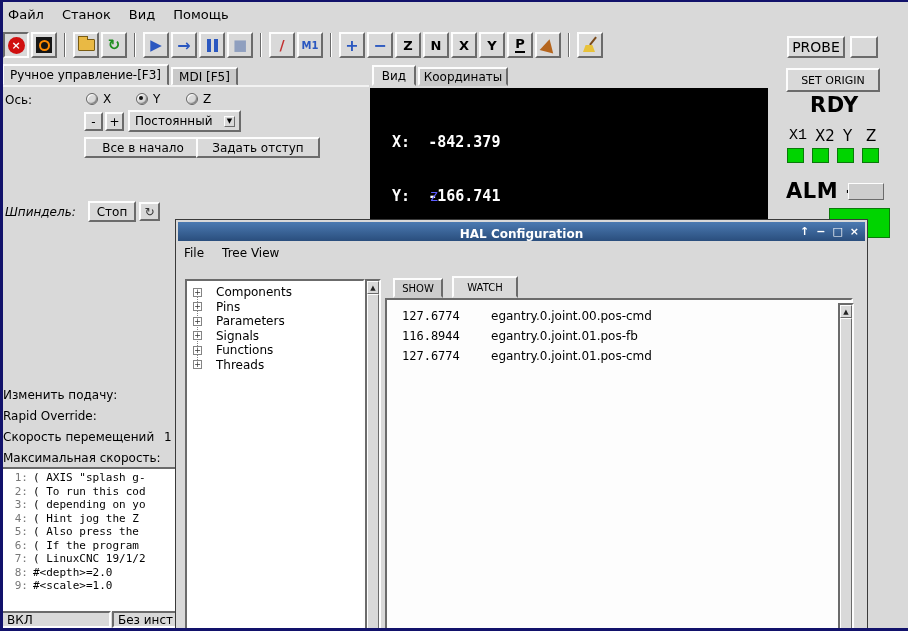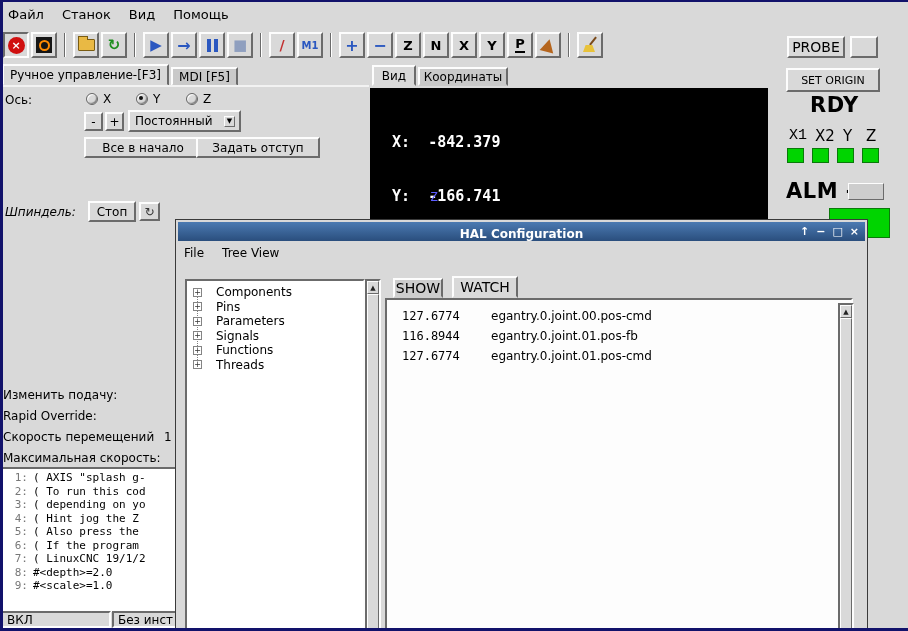--- a/index.html
+++ b/index.html
@@ -52,21 +52,21 @@
   .hal-title { position:absolute; left:2px; top:2px; right:2px; height:19px; background:linear-gradient(180deg,#4b7ab2,#2a4e7d); display:flex; align-items:flex-end; justify-content:center; color:#fff; font-weight:bold; font-size:12px; }
   .hal-winbtns { position:absolute; right:6px; top:0; height:19px; display:flex; gap:7px; align-items:center; color:#fff; font-size:11px; }
   .hal-menu { position:absolute; left:8px; top:26px; display:flex; gap:18px; font-size:12px; }
   .tree-panel { position:absolute; left:9px; top:59px; width:180px; height:354px; background:#fff; border:2px solid; border-color:#6b6b6b #fdfdfd #fdfdfd #6b6b6b; padding-top:4px; overflow:hidden; }
   .tree-row { display:flex; align-items:center; height:14.5px; padding-left:6px; position:relative; z-index:1; }
   .expander { width:9px; height:9px; border:1px solid #848484; background:#fff; font-size:8px; line-height:7px; text-align:center; color:#333; margin-right:14px; flex:none; }
   .tree-dots { position:absolute; left:10px; top:11px; width:1px; height:76px; border-left:1px dotted #808080; }
   .vscroll { position:absolute; width:16px; background:#c6c6c6; border:2px solid; border-color:#6b6b6b #fdfdfd #fdfdfd #6b6b6b; }
   .scroll-arrow { height:13px; background:#d9d9d9; border:1px solid; border-color:#fdfdfd #6b6b6b #6b6b6b #fdfdfd; display:flex; align-items:center; justify-content:center; font-size:7px; color:#222; }
   .scroll-thumb { position:absolute; left:0; right:0; top:13px; bottom:0; background:#d9d9d9; border:1px solid; border-color:#fdfdfd #6b6b6b #6b6b6b #fdfdfd; }
-  .hal-tab { position:absolute; display:flex; align-items:center; justify-content:center; background:#d9d9d9; border:2px solid; border-color:#fdfdfd #6b6b6b transparent #fdfdfd; font-size:14px; }
+  .hal-tab { position:absolute; display:flex; align-items:center; justify-content:center; background:#d9d9d9; border:2px solid; border-color:#fdfdfd #6b6b6b transparent #fdfdfd; font-size:10px; }
   .watch-panel { position:absolute; left:209px; top:78px; width:468px; height:335px; background:#fdfdfd; border:2px solid; border-color:#6b6b6b #fdfdfd #fdfdfd #6b6b6b; padding-top:6px; overflow:hidden; }
   .watch-row { display:flex; height:20px; align-items:center; font-size:12px; }
   .wval { margin-left:15px; width:89px; font-family:"DejaVu Sans Mono","Liberation Mono",monospace; font-size:12px; flex:none; }
   .edge { position:absolute; background:#12126b; z-index:40; }
   .led { width:17px; height:15px; border:1px solid #0a7a0a; }
   .bigtext { font-size:21px; font-weight:bold; letter-spacing:0.5px; }
 </style>
 </head>
 <body>
 

